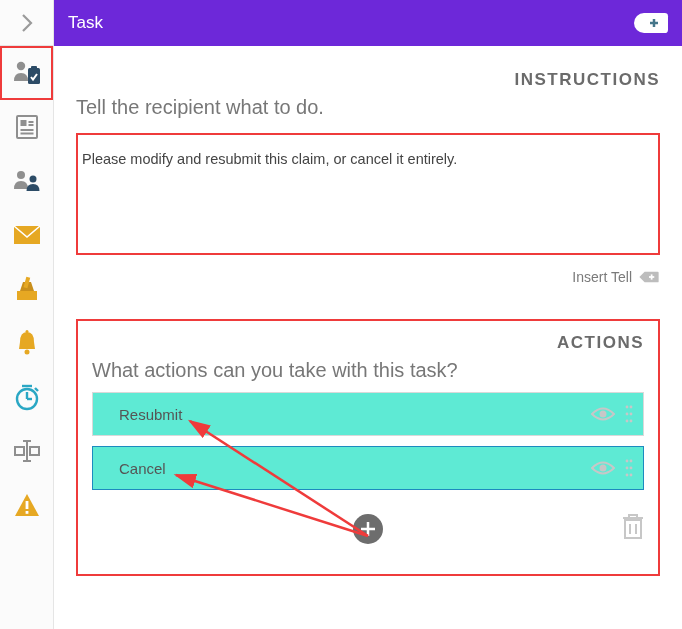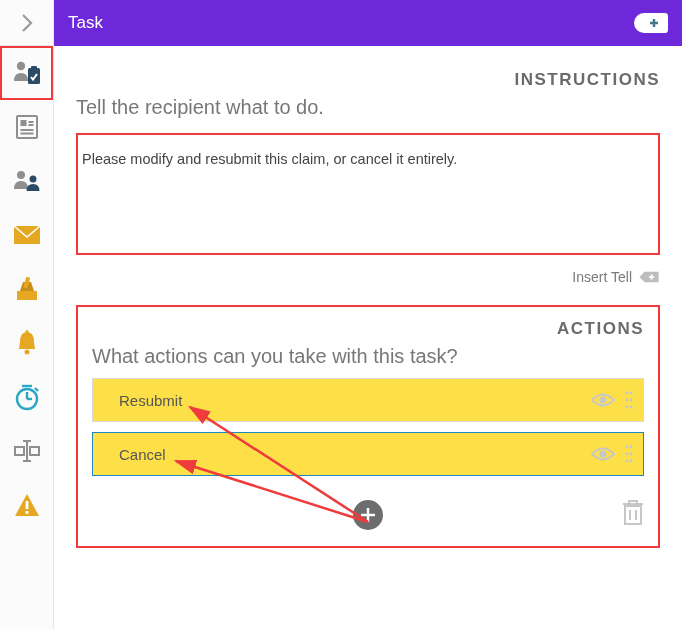--- a/index.html
+++ b/index.html
@@ -91,34 +91,34 @@
     margin-top: 14px;
     color: #7a7a7a;
     font-size: 14px;
   }
   .insert-row .cloud {
     width: 22px; height: 14px;
   }
 
   .actions-outer {
     border: 2px solid #ef3b3b;
-    margin-top: 20px;
-    padding: 12px 14px 14px 14px;
+    margin-top: 34px;
+    padding: 12px 14px 28px 14px;
     position: relative;
   }
 
   .action-item {
     border: 1px solid #d9d9d9;
     height: 44px;
     display: flex; align-items: center;
     padding: 0 10px 0 26px;
     font-size: 15px;
     color: #555;
     margin-top: 10px;
-    background: #fde047;
+    background: #5eead4;
   }
   .action-item.selected { border-color: #1d8abf; }
   .action-item .spacer { flex: 1; }
   .action-item .eye { margin-right: 10px; }
 
   .actions-footer {
     display: flex; align-items: center;
     margin-top: 22px;
     position: relative;
     height: 34px;

